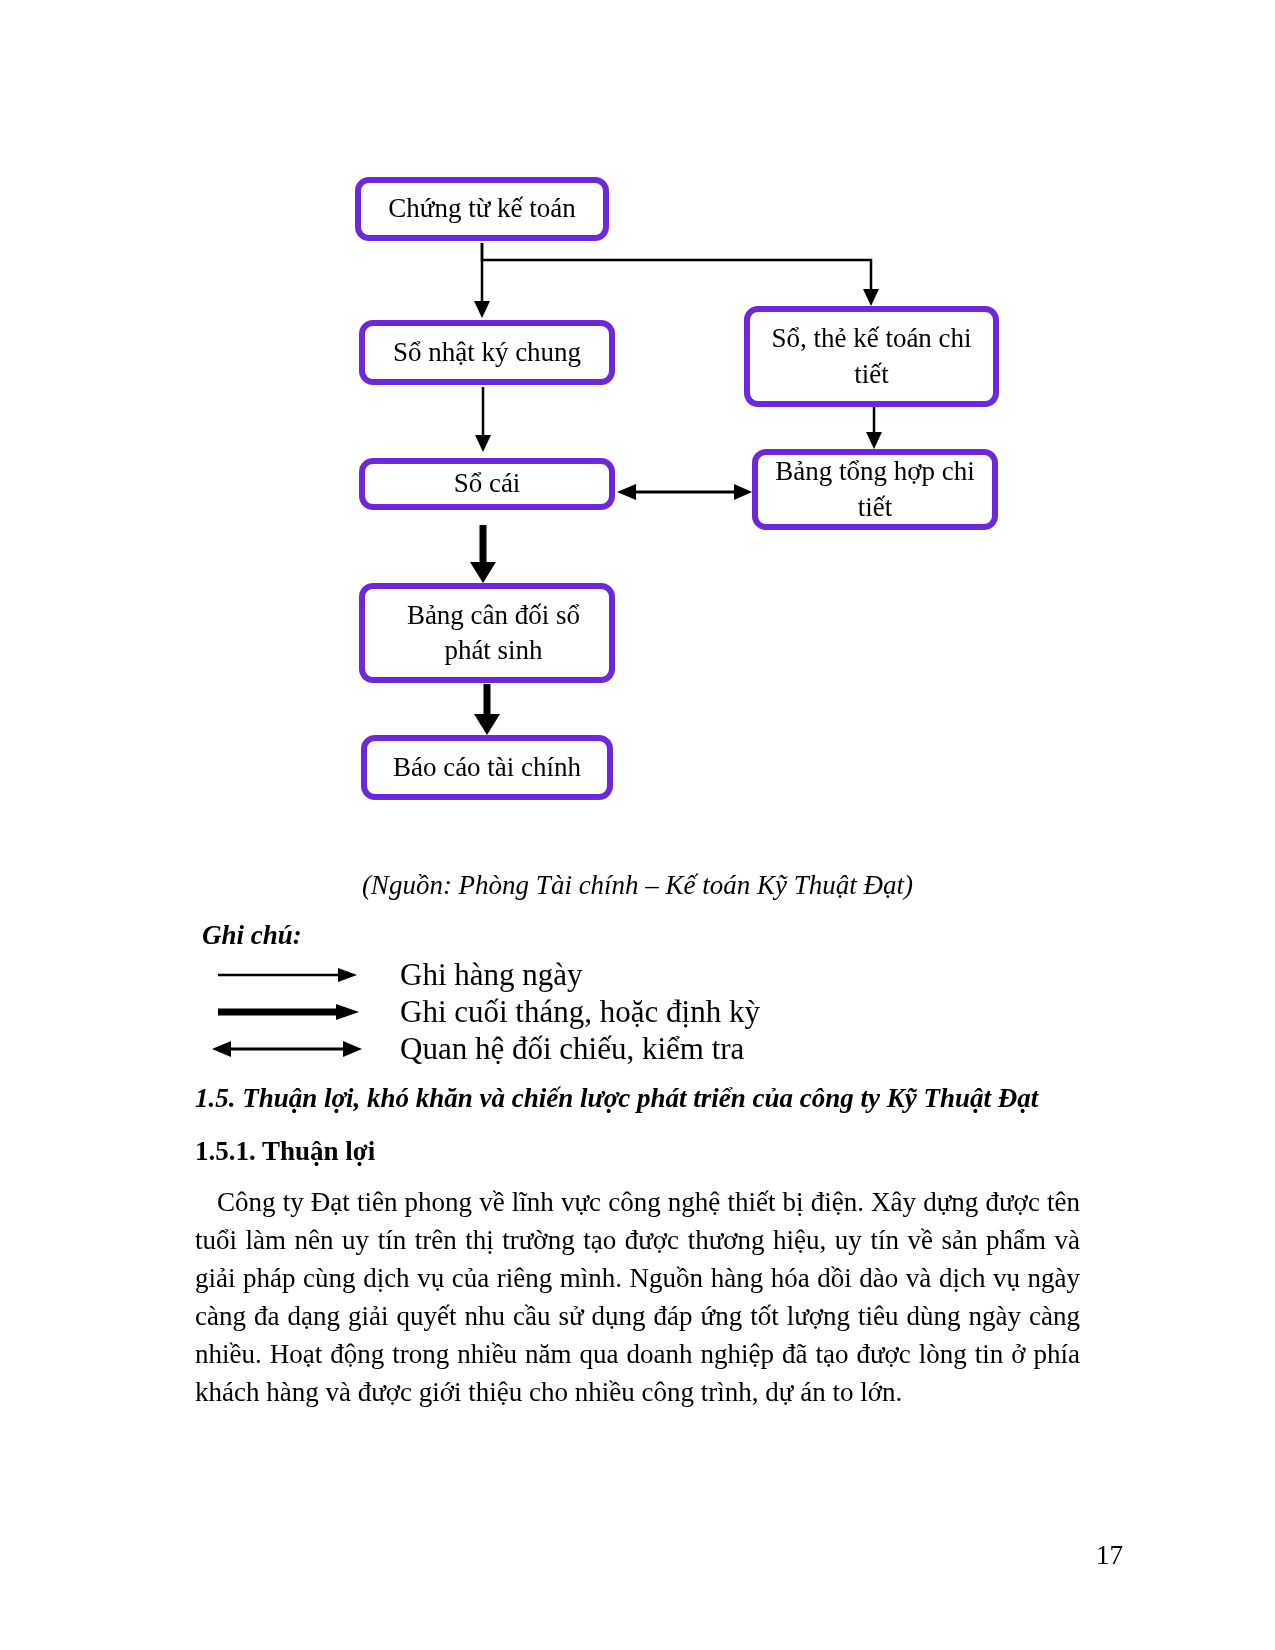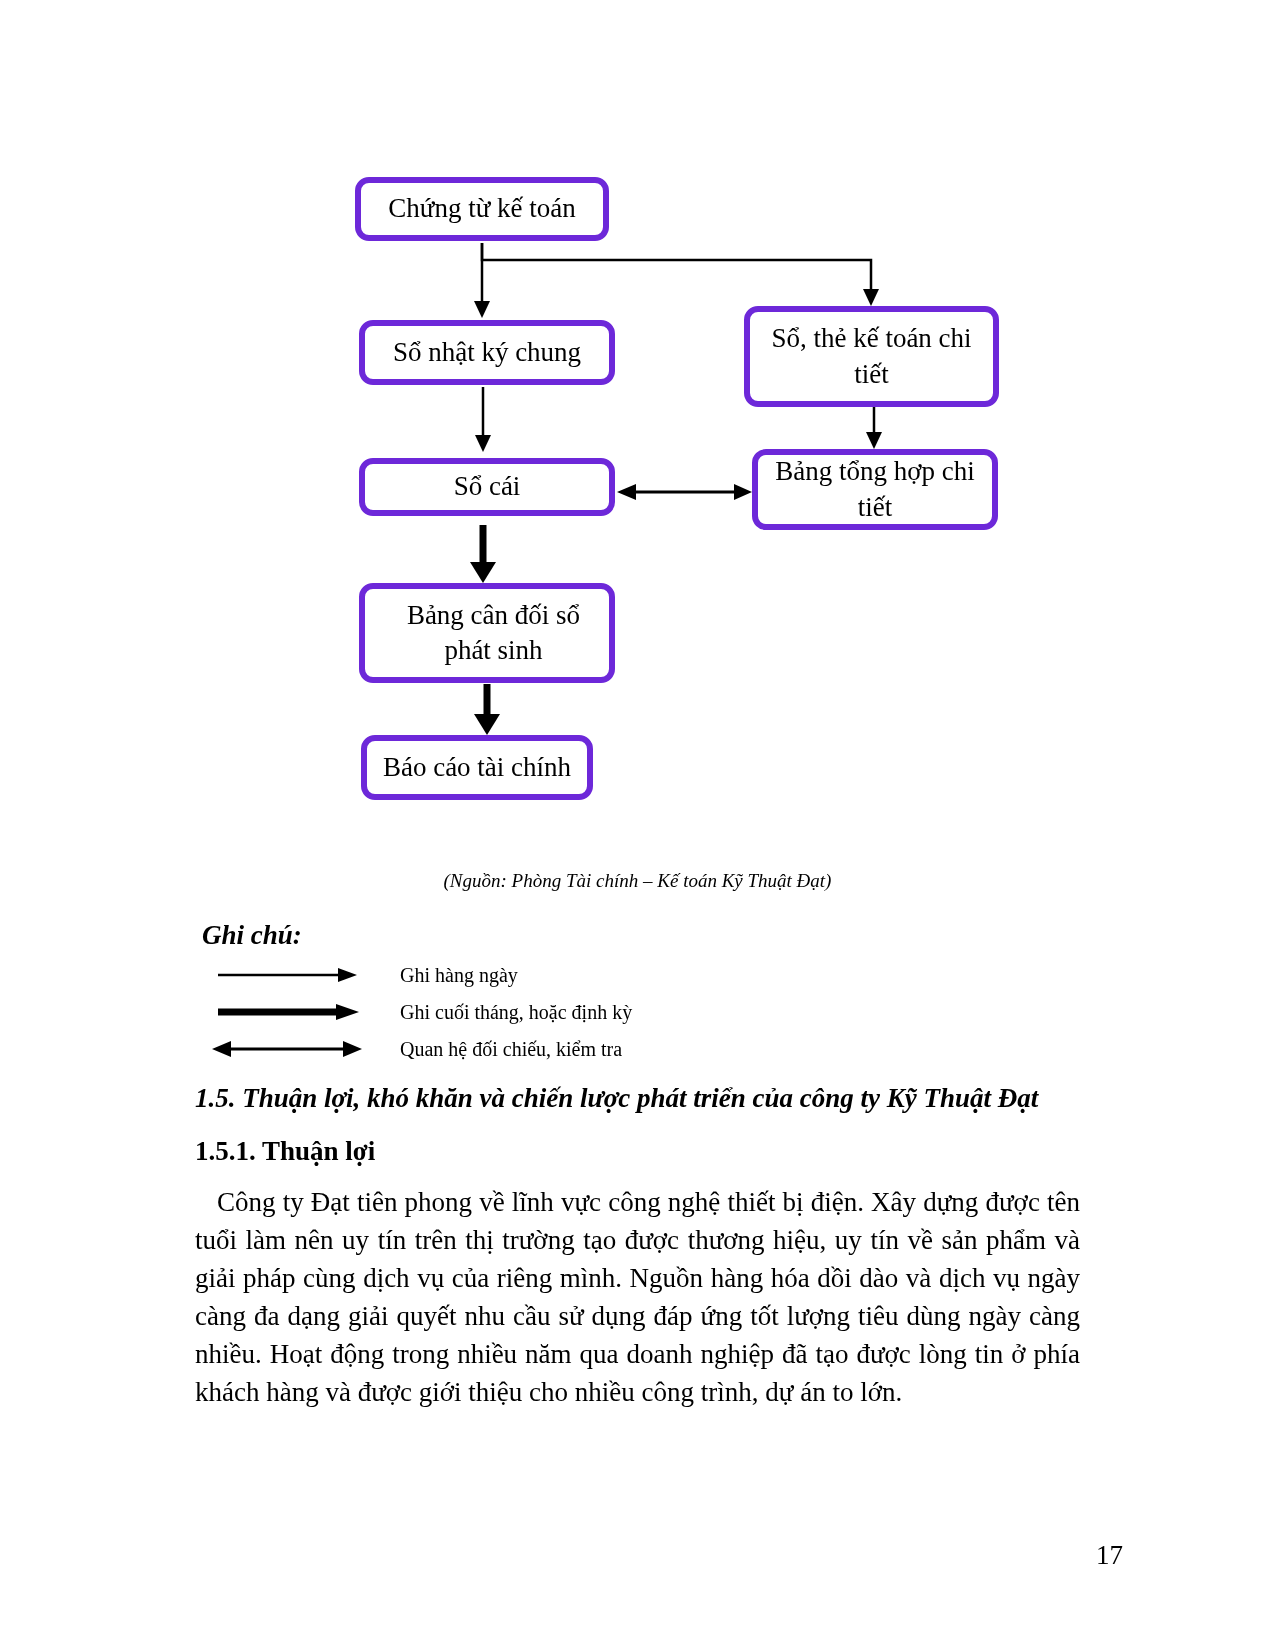--- a/index.html
+++ b/index.html
@@ -20,44 +20,44 @@
     position:absolute;box-sizing:border-box;
     border:6px solid #6d28d9;border-radius:14px;
     background:#fff;
     display:flex;align-items:center;justify-content:center;
     text-align:center;font-size:27px;line-height:1.3;
     padding:0 14px;
   }
   .b1{left:355px;top:177px;width:254px;height:64px;}
   .b2{left:359px;top:320px;width:256px;height:65px;}
   .b3{left:744px;top:306px;width:255px;height:101px;justify-content:flex-end;}
-  .b4{left:359px;top:458px;width:256px;height:58px;}
+  .b4{left:359px;top:458px;width:256px;height:52px;}
   .b5{left:752px;top:449px;width:246px;height:81px;}
   .b6{left:359px;top:583px;width:256px;height:100px;padding-left:27px;}
-  .b7{left:361px;top:735px;width:232px;height:65px;}
+  .b7{left:361px;top:735px;width:252px;height:65px;}
   .caption{
     position:absolute;left:195px;top:818px;width:885px;
     text-align:center;font-size:27px;
   }
   .caption .cap-bold{font-weight:bold;}
   .source{
     position:absolute;left:195px;top:870px;width:885px;
-    text-align:center;font-size:19px;font-style:italic;
+    text-align:center;font-size:27px;font-style:italic;
   }
   .ghichu{
     position:absolute;left:202px;top:920px;
     font-size:27px;font-weight:bold;font-style:italic;
   }
   .legend-row{
     position:absolute;left:212px;height:38px;
     display:flex;align-items:center;
   }
   .lr1{top:956px;}.lr2{top:993px;}.lr3{top:1030px;}
   .legend-arrow{width:150px;height:22px;flex:0 0 150px;}
-  .legend-label{margin-left:38px;font-size:20px;white-space:nowrap;}
+  .legend-label{margin-left:38px;font-size:31px;white-space:nowrap;}
   .heading{
     position:absolute;left:195px;top:1083px;width:900px;
     font-size:27px;font-weight:bold;font-style:italic;
   }
   .subheading{
     position:absolute;left:195px;top:1136px;
     font-size:27px;font-weight:bold;
   }
   .body-para{
     position:absolute;left:195px;top:1183px;width:885px;

